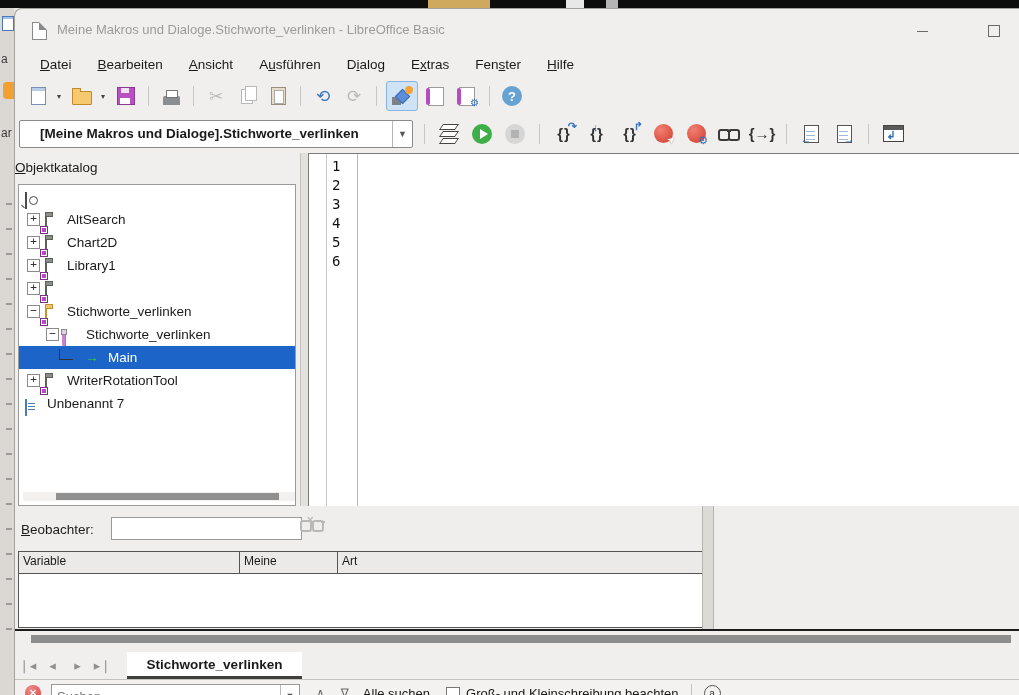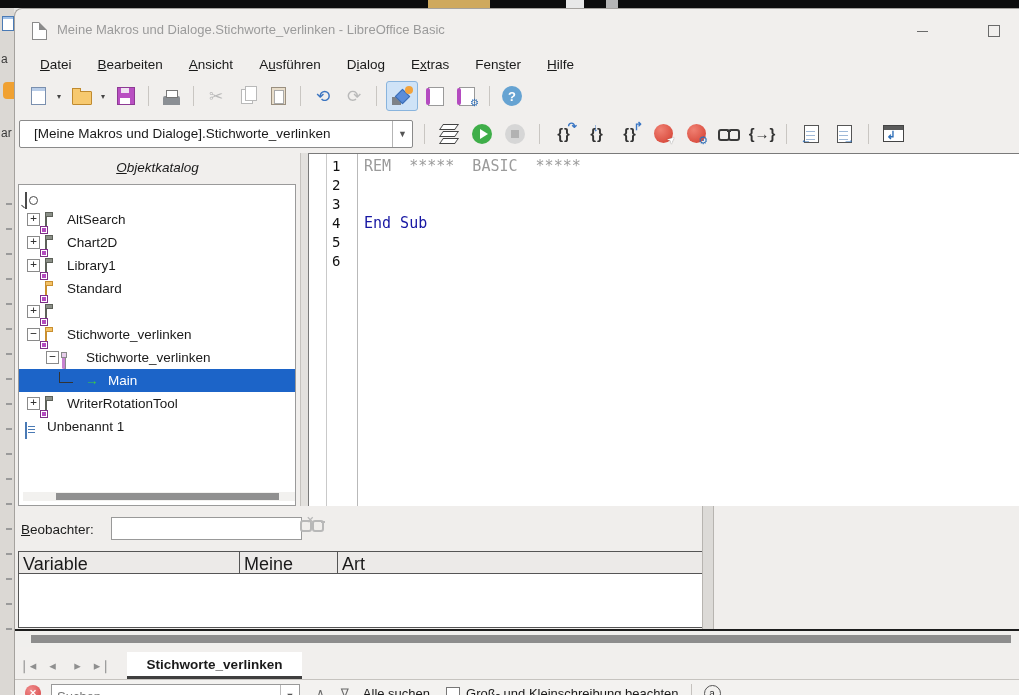--- a/index.html
+++ b/index.html
@@ -58,21 +58,21 @@
   .mod-sq{position:absolute;left:5px;bottom:5px;width:9px;height:8px;background:#7d8288;}
   .mod-di{position:absolute;left:10px;top:9px;width:9px;height:9px;background:#5b8dd9;border:1px solid #3a6db4;transform:rotate(45deg);}
   .mod-ci{position:absolute;right:4px;top:4px;width:8px;height:8px;background:#f2a33c;border-radius:50%;}
   .i-scroll{width:14px;height:17px;background:#fff;border:1px solid #9a9a9a;position:relative;}
   .i-scroll::before{content:"";position:absolute;left:-3px;top:0;width:4px;height:17px;background:#b44bc0;border-radius:2px;}
   .mini-gear{position:absolute;right:1px;bottom:1px;font-size:10px;color:#2f6fb8;line-height:1;}
   .i-help{width:20px;height:20px;border-radius:50%;background:#66a3d2;color:#fff;font-weight:bold;font-size:13px;display:flex;align-items:center;justify-content:center;}
 
   
   #libcombo{width:392px;height:26px;background:#fff;border:1px solid #8a8a8a;border-radius:2px;display:flex;align-items:center;flex:none;}
-  #libcombo .val{flex:1;padding:0 14px;font-size:13.5px;white-space:nowrap;overflow:hidden;}
+  #libcombo .val{flex:1;padding:0 20px;font-size:13.5px;white-space:nowrap;overflow:hidden;font-weight:bold;}
   #libcombo .btn{width:19px;height:100%;border-left:1px solid #b5b5b5;display:flex;align-items:center;justify-content:center;color:#555;font-size:9px;}
   .layer{width:14px;height:4px;border:1px solid #444;transform:skewX(-35deg);margin-top:1px;background:#fff;}
   .stack{display:flex;flex-direction:column;align-items:center;}
   .i-run{width:20px;height:20px;border-radius:50%;background:#3fae49;position:relative;}
   .i-run::after{content:"";position:absolute;left:8px;top:5px;border-left:8px solid #fff;border-top:5px solid transparent;border-bottom:5px solid transparent;}
   .i-stop{width:20px;height:20px;border-radius:50%;background:#d6d6d6;position:relative;}
   .i-stop::after{content:"";position:absolute;left:6px;top:6px;width:8px;height:8px;background:#b2b2b2;}
   .braces{font-size:15px;font-weight:bold;color:#333;letter-spacing:1px;}
   .ov{position:absolute;font-size:11px;color:#3a76c4;font-weight:bold;line-height:1;}
   .i-red{width:19px;height:19px;border-radius:50%;background:radial-gradient(circle at 35% 30%,#f08072,#d23c2e);position:relative;}
@@ -86,21 +86,21 @@
   .i-doc2{width:13px;height:16px;background:#fff;border:1px solid #555;position:relative;
       background-image:repeating-linear-gradient(to bottom,transparent 0 3px,#9fb9d8 3px 4px);background-size:9px 100%;background-position:1px 2px;background-repeat:no-repeat;}
   .arrow-bl{position:absolute;left:-4px;bottom:-3px;color:#2f6fb8;font-size:11px;font-weight:bold;line-height:1;}
   .arrow-br{position:absolute;right:-4px;bottom:-3px;color:#2f6fb8;font-size:11px;font-weight:bold;line-height:1;}
   .i-modwin{width:19px;height:15px;border:1px solid #444;background:#fff;position:relative;}
   .i-modwin::before{content:"";position:absolute;left:0;top:0;right:0;height:4px;background:#5a5a5a;}
 
   
   #content{left:0;top:144px;right:0;height:353px;background:#f1efed;}
   #leftpanel{left:0;top:0;width:285px;height:353px;}
-  #octitle{left:0;top:7px;width:285px;text-align:center;font-size:13.5px;font-style:italic;}
+  #octitle{left:0;top:7px;width:285px;font-size:13.5px;}
   #treebox{left:3px;top:31px;width:276px;height:320px;background:#fff;border:1px solid #9a9a9a;overflow:hidden;}
   .trow{position:relative;height:23px;line-height:23px;font-size:13.5px;white-space:nowrap;}
   .trow.sel{background:#1c64c8;color:#fff;}
   .texp{position:absolute;top:5px;width:11px;height:11px;border:1px solid #8a8a8a;background:#fff;color:#333;
         font-size:11px;line-height:10px;text-align:center;font-family:"DejaVu Sans Mono",monospace;}
   .tlabel{position:absolute;top:0;}
   .ticon{position:absolute;top:4px;}
   .r-root .ticon{left:6px;} .r-root .tlabel{left:28px;}
   .r-l0 .texp{left:8px;} .r-l0 .ticon{left:26px;} .r-l0 .tlabel{left:48px;}
   .r-l1 .texp{left:27px;} .r-l1 .ticon{left:45px;} .r-l1 .tlabel{left:67px;}
@@ -135,21 +135,21 @@
 
   
   #bottompanels{left:0;top:497px;right:0;height:123px;border-bottom:2px solid #1c1c1c;background:#f0eeec;}
   #watchpanel{left:0;top:0;width:687px;height:123px;}
   #watchlabel{left:6px;top:16px;font-size:13.5px;}
   #watchinput{left:96px;top:11px;width:191px;height:23px;background:#fff;border:1px solid #999;font-family:"Liberation Sans",sans-serif;font-size:13px;padding:0 4px;box-sizing:border-box;}
   #watchremove{left:297px;top:14px;width:26px;height:18px;}
   .wx{position:absolute;right:-2px;top:-5px;color:#b8b8b8;font-size:9px;font-weight:bold;}
   #watchtable{left:3px;top:45px;width:684px;height:75px;border:1px solid #555;background:#fff;}
   #watchhead{position:absolute;left:0;top:0;right:0;height:21px;background:#eceae8;border-bottom:1px solid #555;display:flex;}
-  .wcol{border-right:1px solid #555;box-sizing:border-box;padding:2px 4px;font-size:18px;}
+  .wcol{border-right:1px solid #555;box-sizing:border-box;padding:2px 4px;font-size:12px;}
   #hsplit{left:687px;top:0;width:10px;height:123px;background:#dcdad7;border-left:1px solid #b7b4b0;border-right:1px solid #b7b4b0;}
   #callspanel{left:697px;top:0;right:0;height:123px;}
   #callslabel{left:11px;top:16px;font-size:13.5px;}
   #callsbox{left:6px;top:42px;right:0;height:75px;background:#fff;border:1px solid #555;border-right:none;}
 
   
   #hscroll{left:0;top:622px;right:0;height:16px;background:#f0efed;}
   #hscroll .thumb{position:absolute;left:16px;top:4px;right:8px;height:8px;background:#8d8d8d;}
   #tabbar{left:0;top:638px;right:0;height:32px;display:flex;align-items:flex-end;}
   .navarr{width:25px;text-align:center;color:#8f8f8f;font-size:13px;padding-bottom:6px;flex:none;}
@@ -341,24 +341,20 @@
           <span class="texp">+</span>
           <span class="ticon ic-folder f-dk"></span>
           <span class="tlabel">Chart2D</span>
         </div>
         <div class="trow r-l0">
           <span class="texp">+</span>
           <span class="ticon ic-folder f-dk"></span>
           <span class="tlabel">Library1</span>
         </div>
         <div class="trow r-l0">
-          <span class="ticon ic-folder f-or"></span>
-          <span class="tlabel">Standard</span>
-        </div>
-        <div class="trow r-l0">
           <span class="texp">+</span>
           <span class="ticon ic-folder f-dk"></span>
         </div>
         <div class="trow r-l0">
           <span class="texp">−</span>
           <span class="ticon ic-folder f-or"></span>
           <span class="tlabel">Stichworte_verlinken</span>
         </div>
         <div class="trow r-l1">
           <span class="texp">−</span>
@@ -370,44 +366,42 @@
           <span class="arr">→</span>
           <span class="tlabel">Main</span>
         </div>
         <div class="trow r-l0">
           <span class="texp">+</span>
           <span class="ticon ic-folder f-dk"></span>
           <span class="tlabel">WriterRotationTool</span>
         </div>
         <div class="trow r-root">
           <span class="ticon ic-doc"></span>
-          <span class="tlabel">Unbenannt 1</span>
+          <span class="tlabel">Unbenannt 7</span>
         </div>
         <div id="treescroll" class="abs">
           <div class="thumb"></div>
         </div>
       </div>
     </div>
     <div id="vsplit" class="abs"></div>
 
     <div id="editor" class="abs">
       <div id="bpcol"></div>
       <div id="numcol">
         <div class="eline">1</div>
         <div class="eline">2</div>
         <div class="eline">3</div>
         <div class="eline">4</div>
         <div class="eline">5</div>
         <div class="eline">6</div>
       </div>
       <div id="codecol">
-        <div class="eline"><span class="cm">REM  *****  BASIC  *****</span></div>
         <div class="eline"></div>
         <div class="eline"></div>
-        <div class="eline"><span class="kw">End Sub</span></div>
         <div class="eline"></div>
       </div>
     </div>
   </div>
 
   <div id="bottompanels" class="abs">
     <div id="watchpanel" class="abs">
       <div id="watchlabel" class="abs"><span></span><span class="u">B</span><span>eobachter:</span></div>
       <input id="watchinput" class="abs" value="" style="">
       <div id="watchremove" class="abs">

